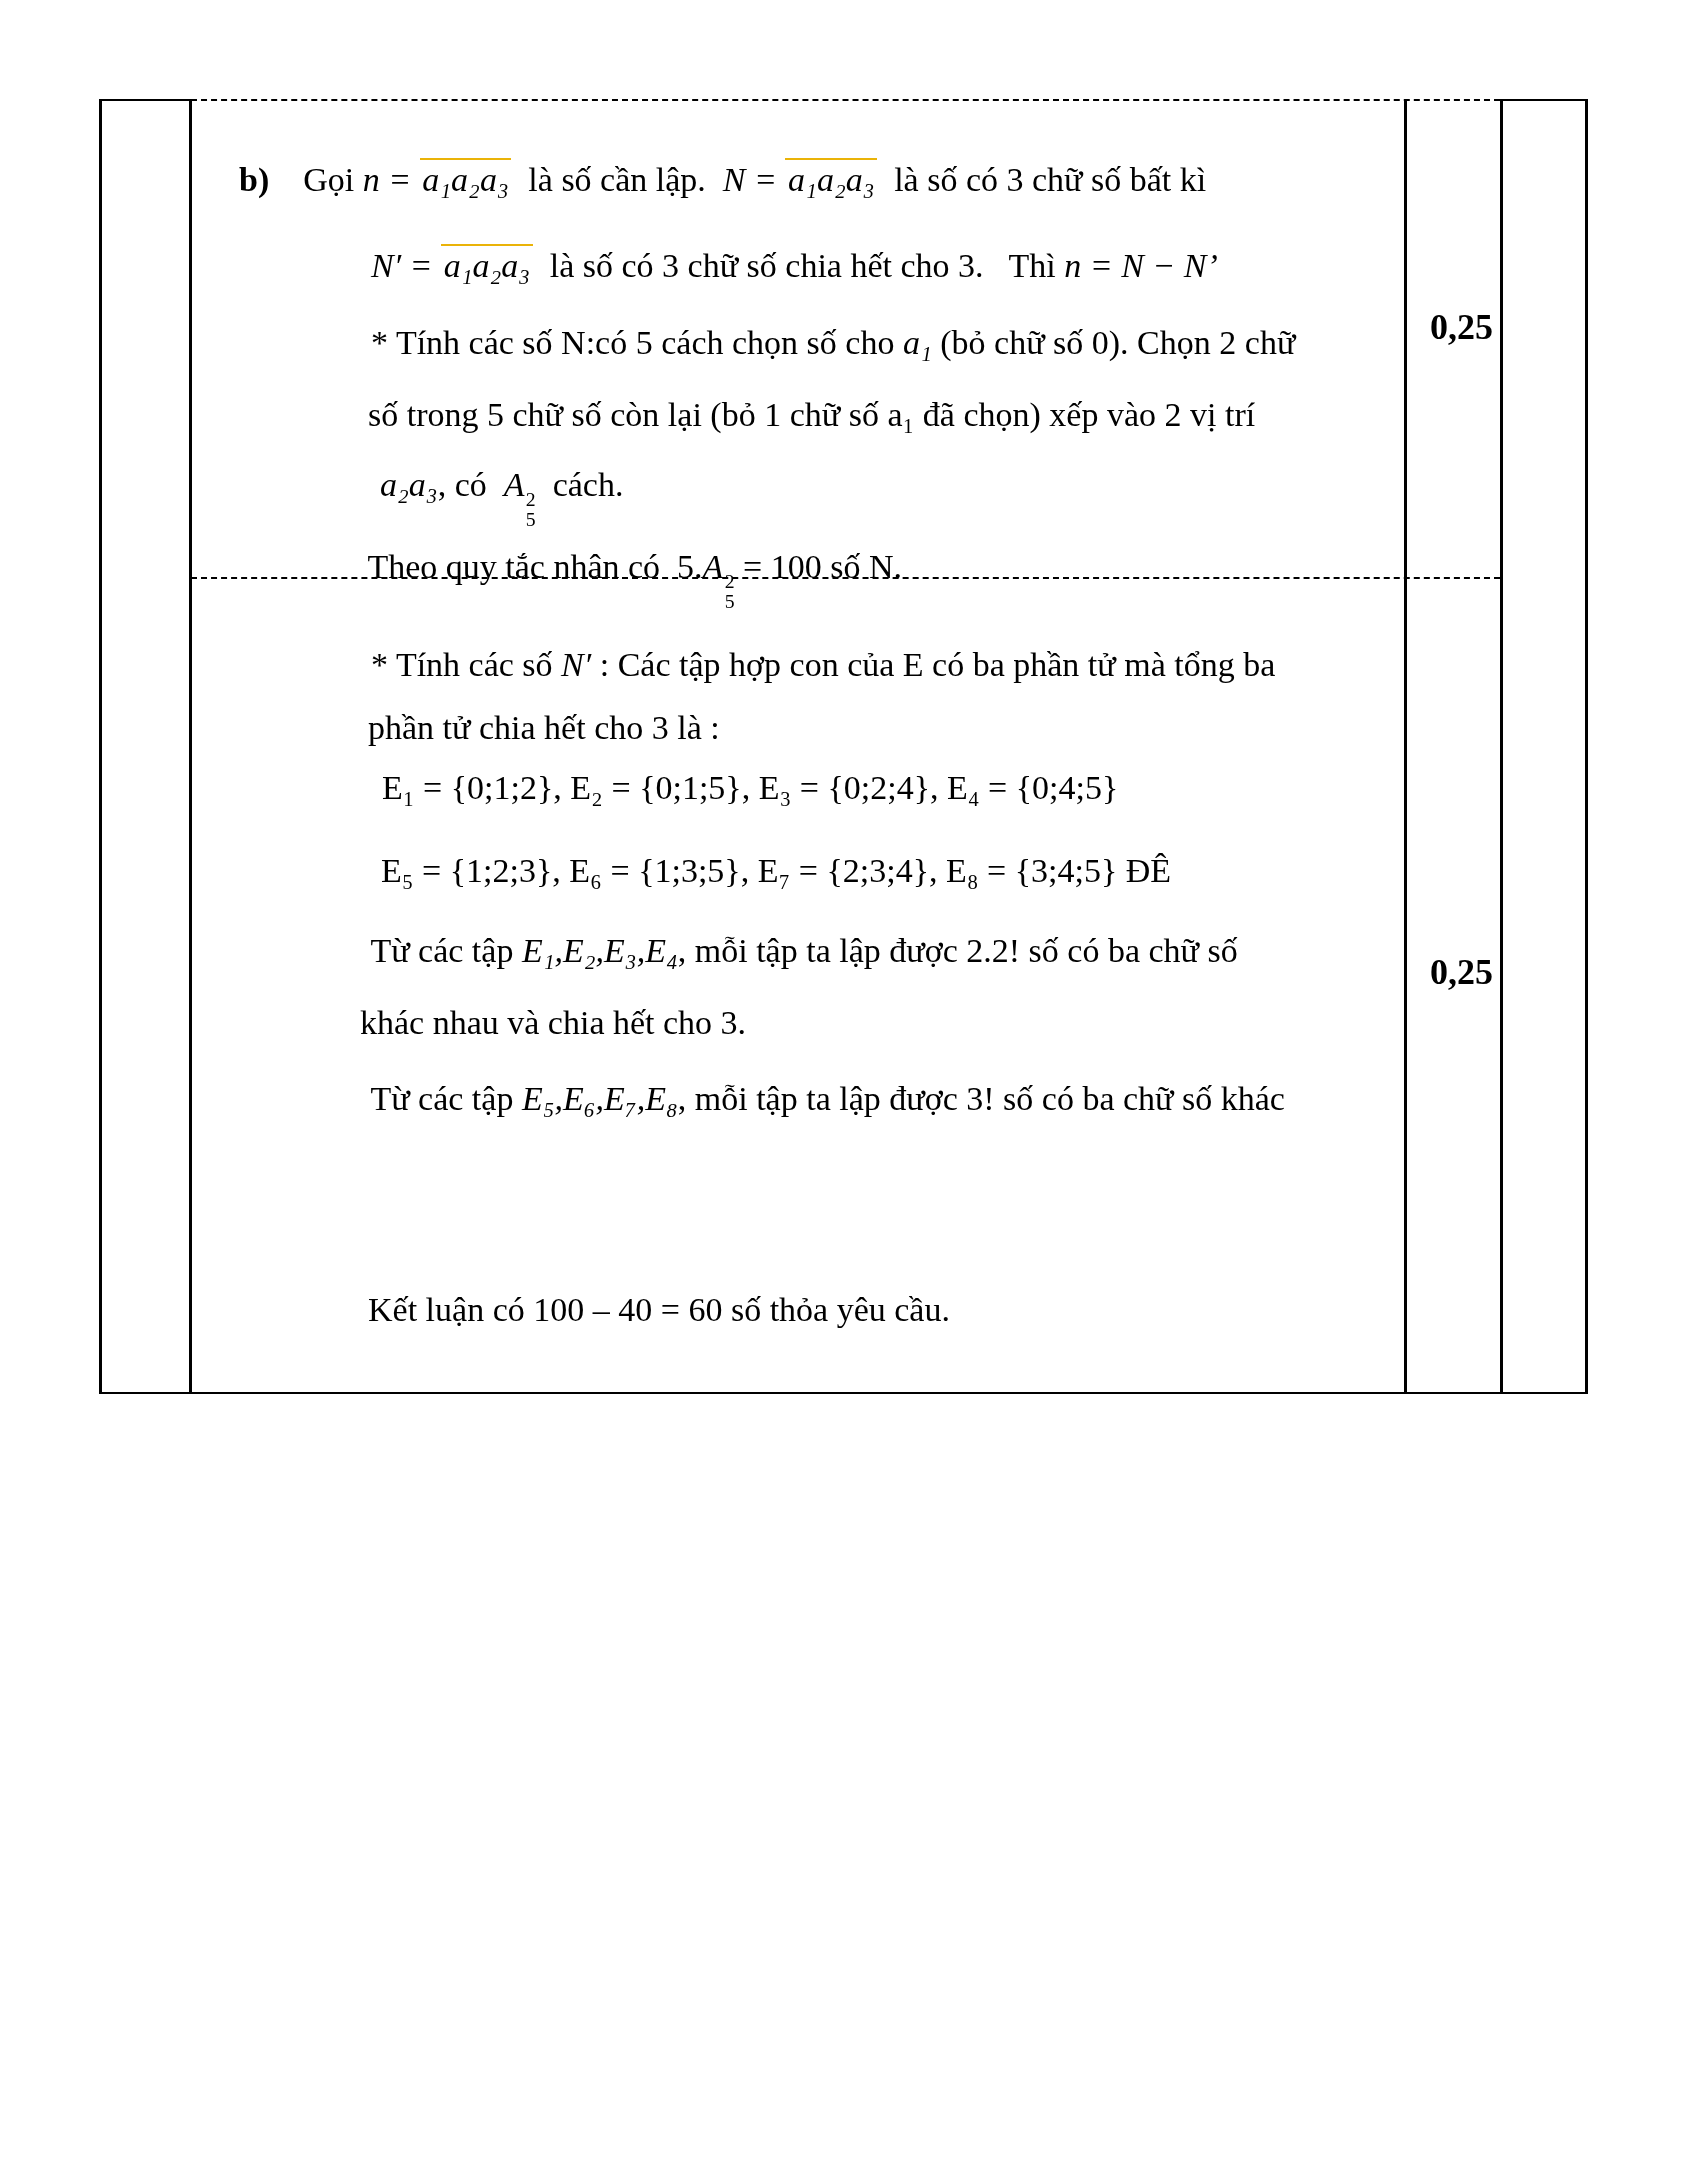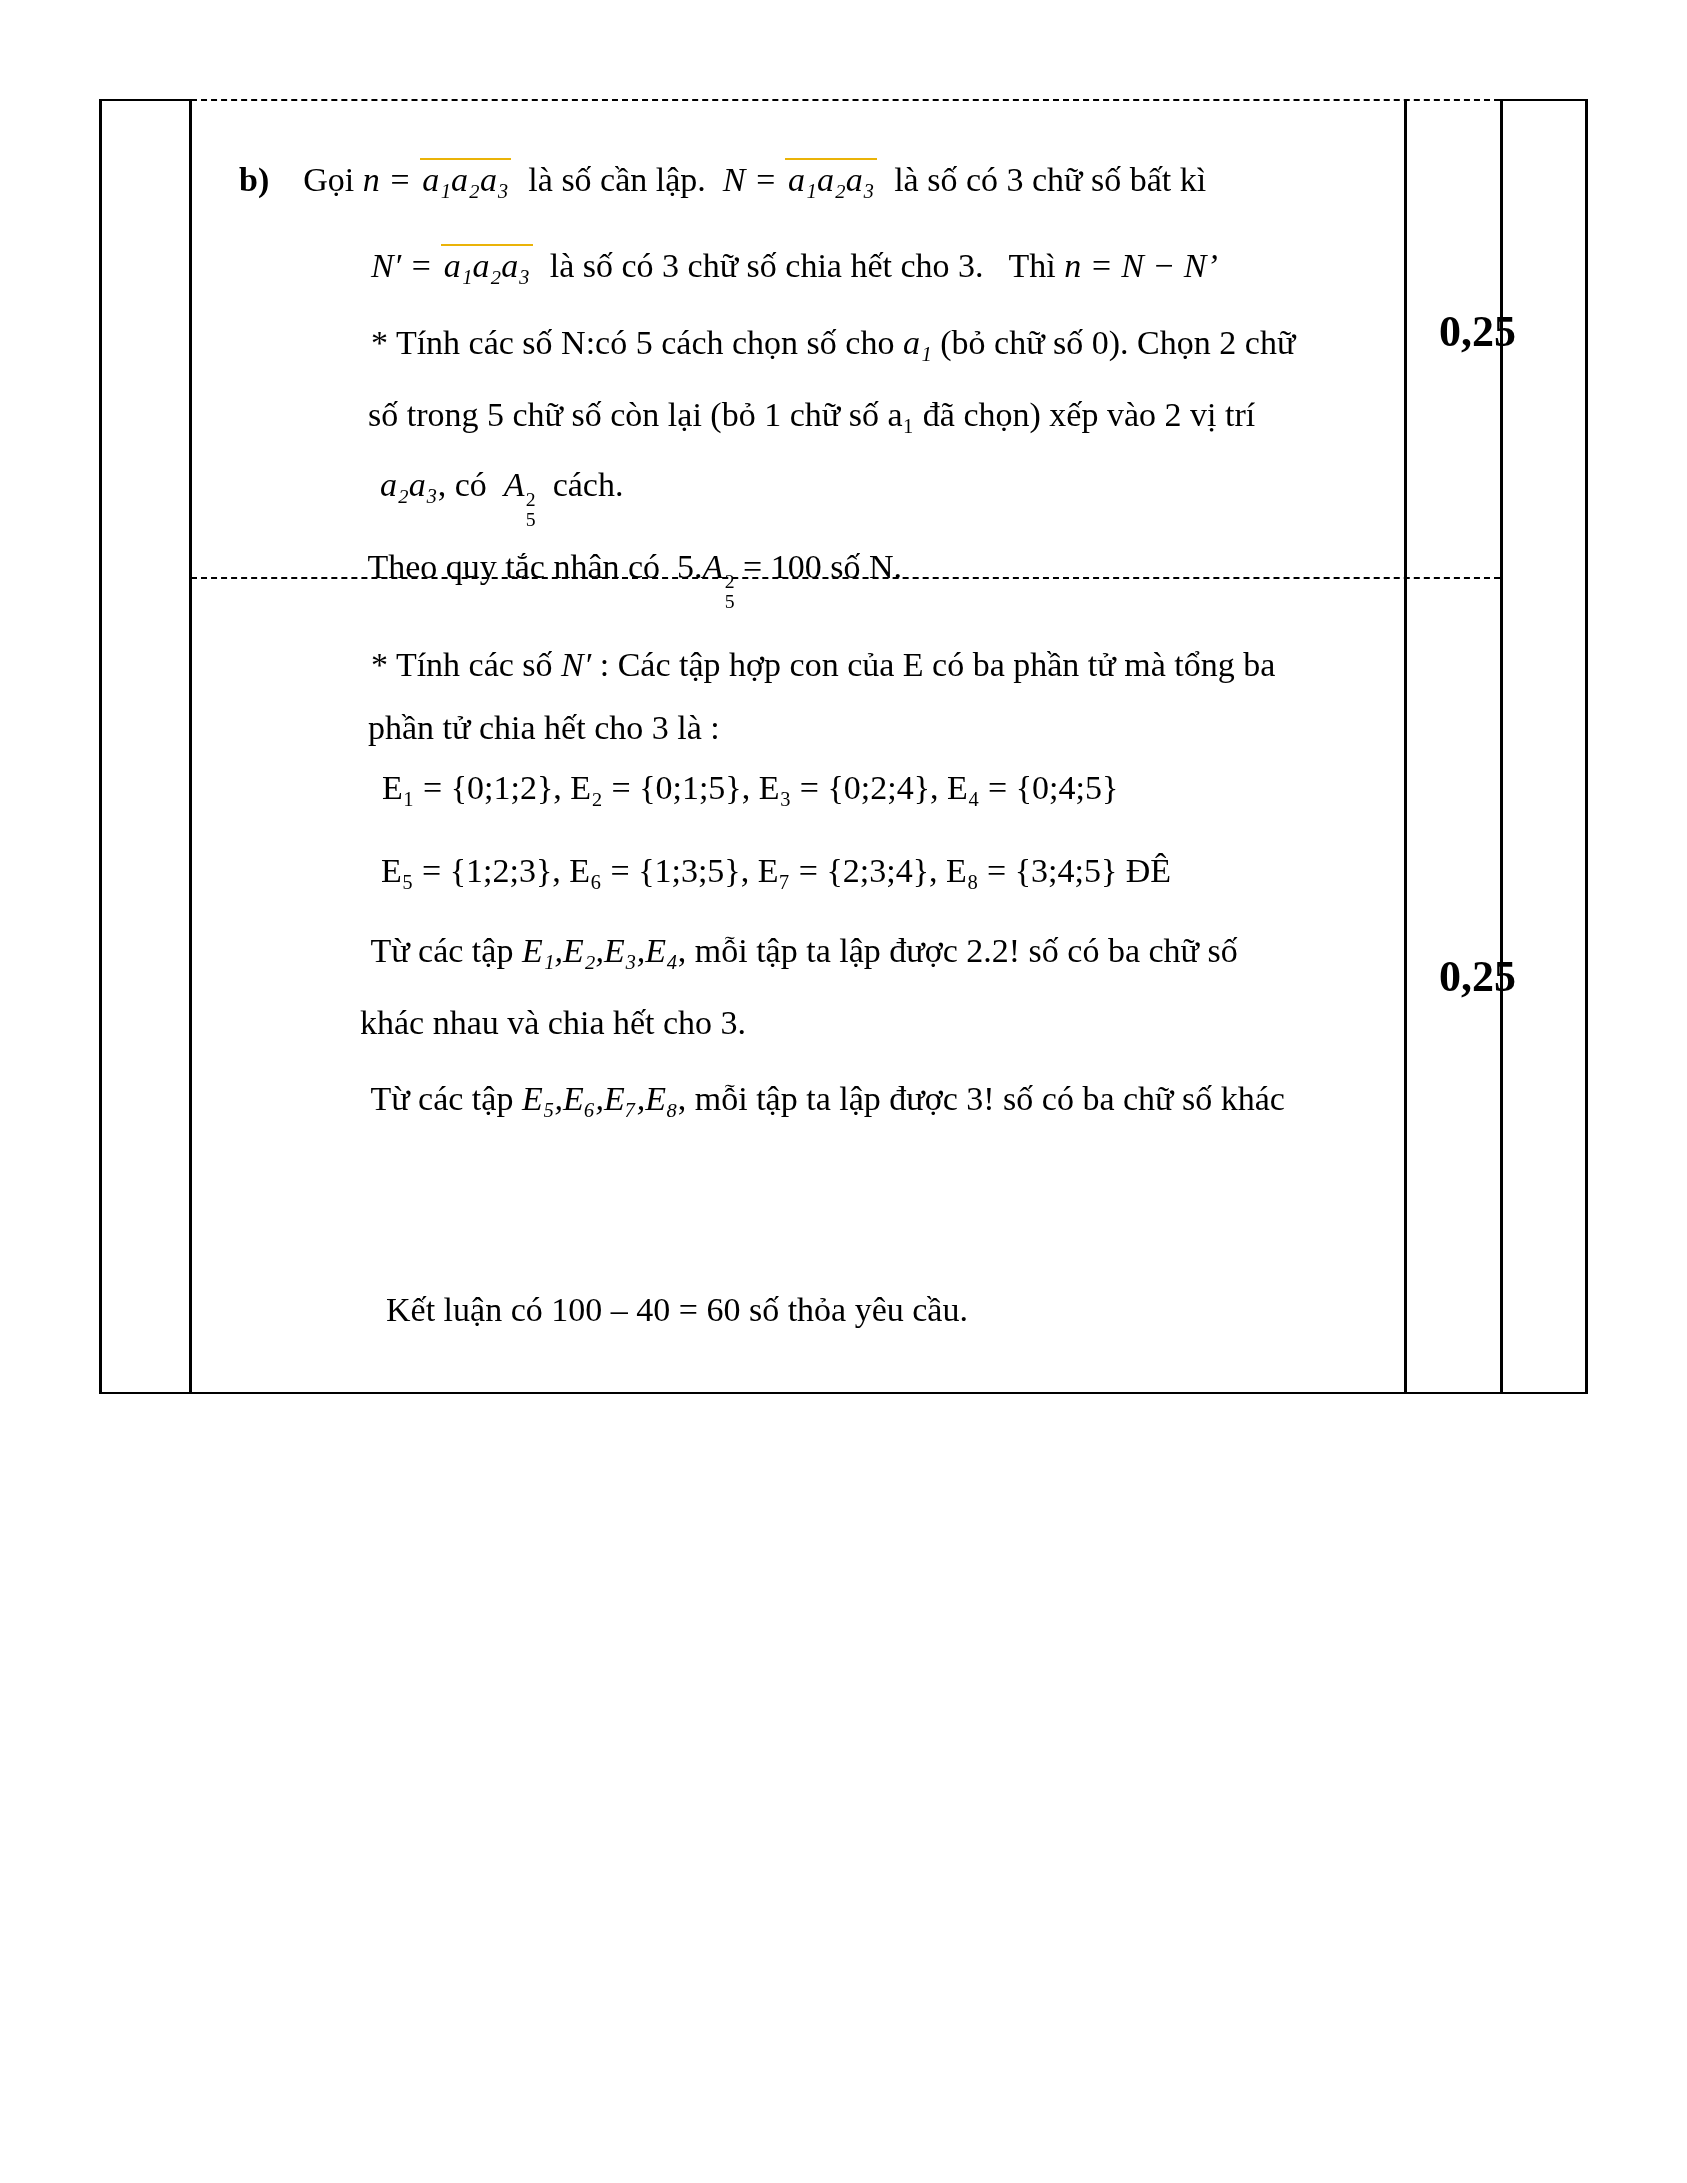--- a/index.html
+++ b/index.html
@@ -36,22 +36,22 @@
     vertical-align:-0.52em;
     line-height:1.02;
     font-size:0.58em;
     font-style:normal;
     margin-left:1.3px;
   }
   .stk .ss{display:block;}
   .score{
     position:absolute;
     left:1407px;width:109px;
-    text-align:right;
-    font-size:44px;
+    text-align:center;
+    font-size:36px;
     font-weight:bold;
   }
 </style>
 </head>
 <body>
 
 <div class="page">
 
   <div class="vline" style="left:99px"></div>
   <div class="vline" style="left:189px"></div>
@@ -115,18 +115,18 @@
   <div class="line" style="left:326px;top:957px">
     <span>khác nhau và chia hết cho 3.</span>
   </div>
 
   <div class="line" style="left:337px;top:1033px">
     <span>Từ các tập </span><span class="m">E₅,E₆,E₇,E₈</span><span>, mỗi tập ta lập được </span><span class="mn">3!</span><span> số có ba chữ số khác</span>
   </div>
 
 
 
-  <div class="line" style="left:352px;top:1244px">
+  <div class="line" style="left:334px;top:1244px">
     <span>Kết luận có 100 – 40 = 60 số thỏa yêu cầu.</span>
   </div>
 
 </div>
 
 
 </body></html>

